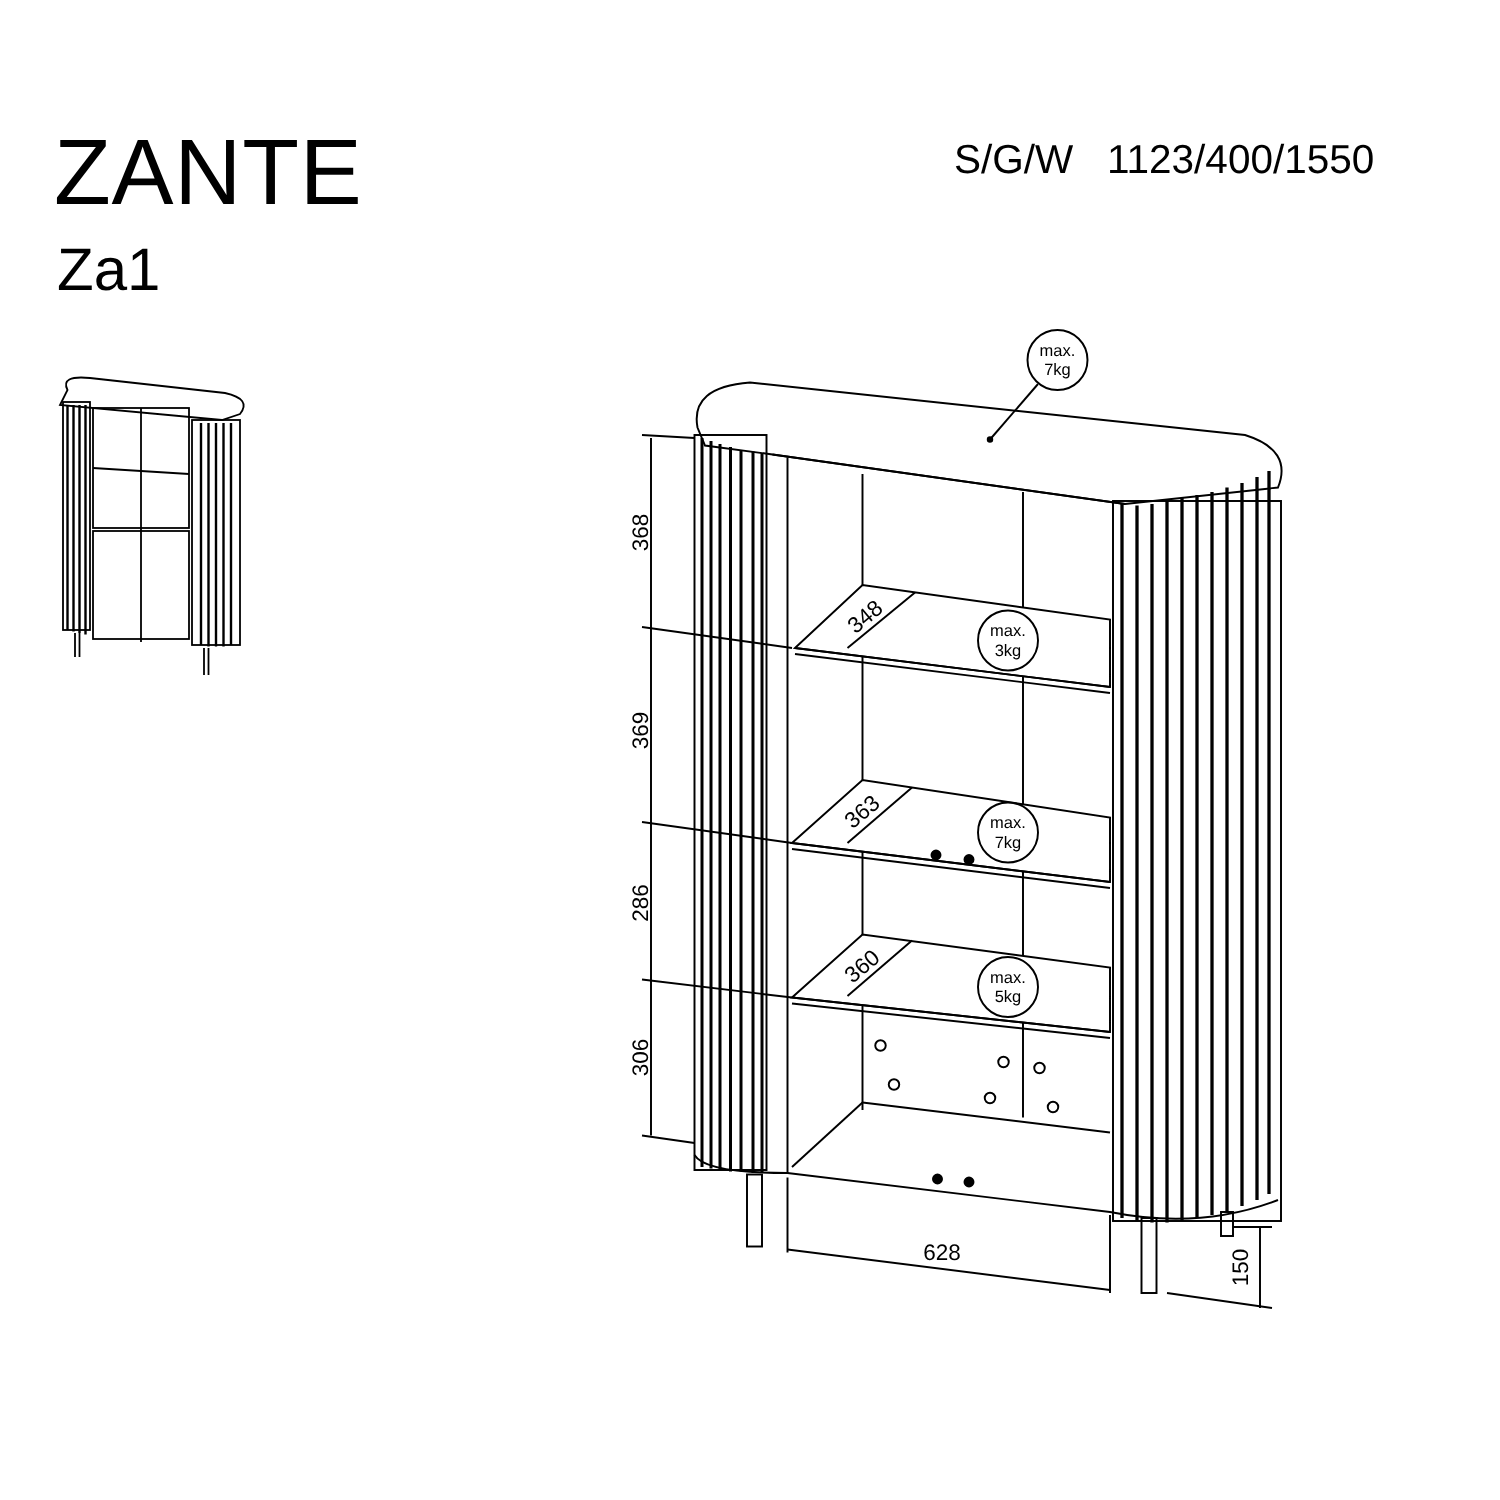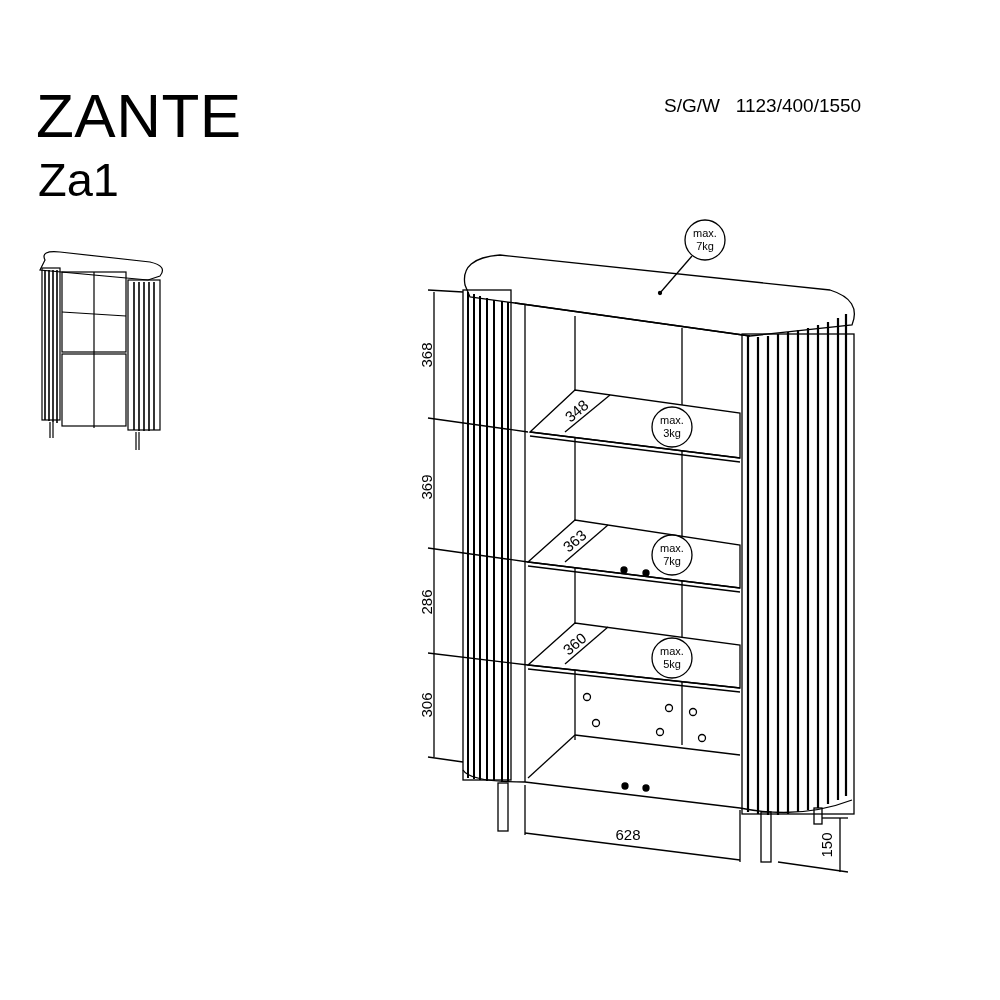--- a/index.html
+++ b/index.html
@@ -1,19 +1,19 @@
 <!DOCTYPE html>
 <html><head>
 <meta charset="utf-8">
 <style>
   html, body { margin:0; padding:0; background:#ffffff; }
   body { width:1000px; height:1000px; position:relative; overflow:hidden; font-family:"Liberation Sans", sans-serif; color:#000; }
   .title { position:absolute; left:36px; top:88px; font-size:62px; line-height:56px; letter-spacing:0.5px; }
-  .subtitle { position:absolute; left:38px; top:158px; font-size:47px; line-height:44px; }
-  .dims { position:absolute; left:664px; top:90px; font-size:19px; line-height:32px; white-space:pre; }
+  .subtitle { position:absolute; left:38px; top:158px; font-size:40px; line-height:44px; }
+  .dims { position:absolute; left:636px; top:90px; font-size:27px; line-height:32px; white-space:pre; }
   svg { position:absolute; left:0; top:0; }
   svg text { font-family:"Liberation Sans", sans-serif; fill:#000; }
 </style>
 </head>
 <body>
 
 <div class="title">ZANTE</div>
 <div class="subtitle">Za1</div>
 <div class="dims"><span>S/G/W</span>   <span>1123/400/1550</span></div>
 

